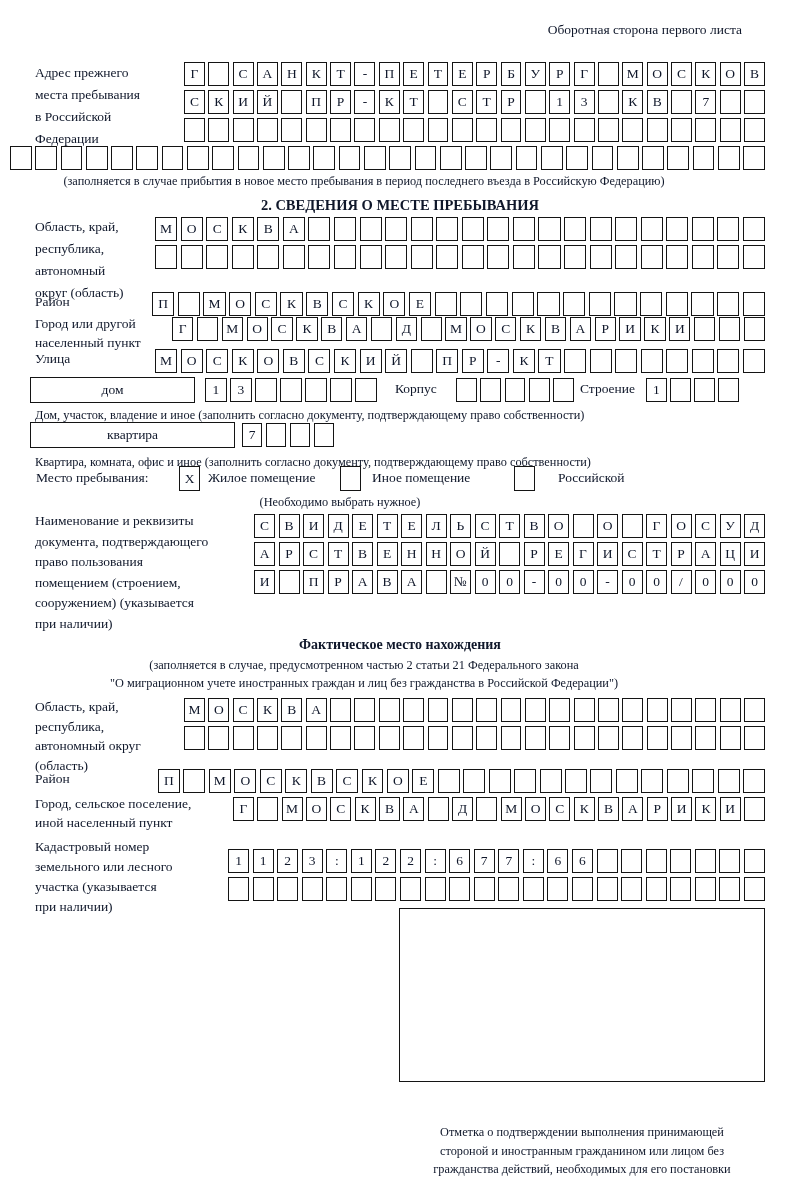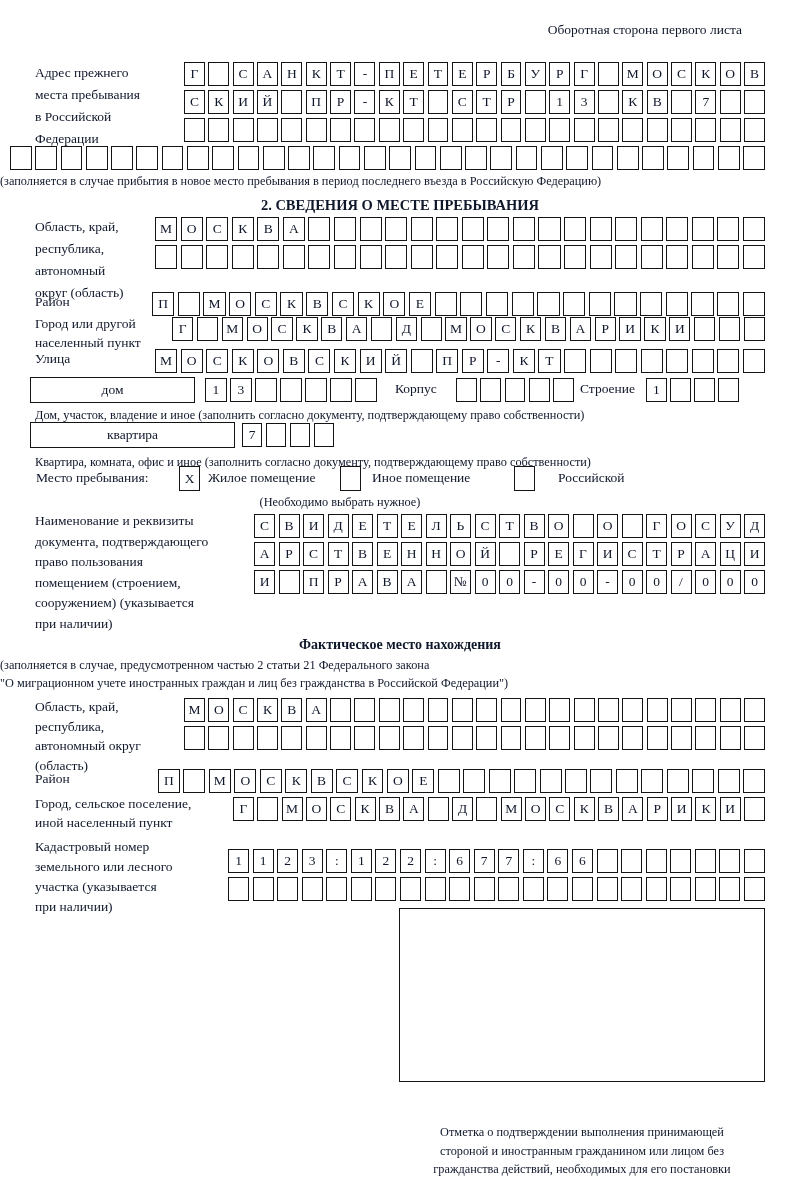--- a/index.html
+++ b/index.html
@@ -5,21 +5,21 @@
   html,body{margin:0;padding:0;background:#fff;}
   .page{
     position:relative;width:800px;height:1180px;background:#fff;
     font-family:"Liberation Serif", serif;color:#0f172a;overflow:hidden;padding-left:48px;
   }
   .hdr{position:absolute;top:22px;left:0;width:742px;text-align:right;font-size:13.5px;}
   .lbl{position:absolute;font-size:13.5px;white-space:nowrap;}
   .lblblock{position:absolute;font-size:13.5px;}
   .lblblock div{white-space:nowrap;}
   .cap{position:absolute;font-size:12.3px;white-space:nowrap;}
-  .center{left:0;width:728px;white-space:normal;}
+  .center{left:0;width:728px;text-align:center;white-space:normal;}
   .title{position:absolute;left:0;width:800px;text-align:center;font-weight:bold;font-size:14.5px;}
   .cellrow{
     position:absolute;display:grid;box-sizing:border-box;
     grid-template-columns:repeat(var(--n),1fr);gap:0 3.5px;
   }
   .cell{
     box-sizing:border-box;border:1.6px solid #141414;height:24px;background:#fff;
     display:flex;align-items:center;justify-content:center;
     font-size:13.5px;line-height:1;overflow:hidden;
   }

